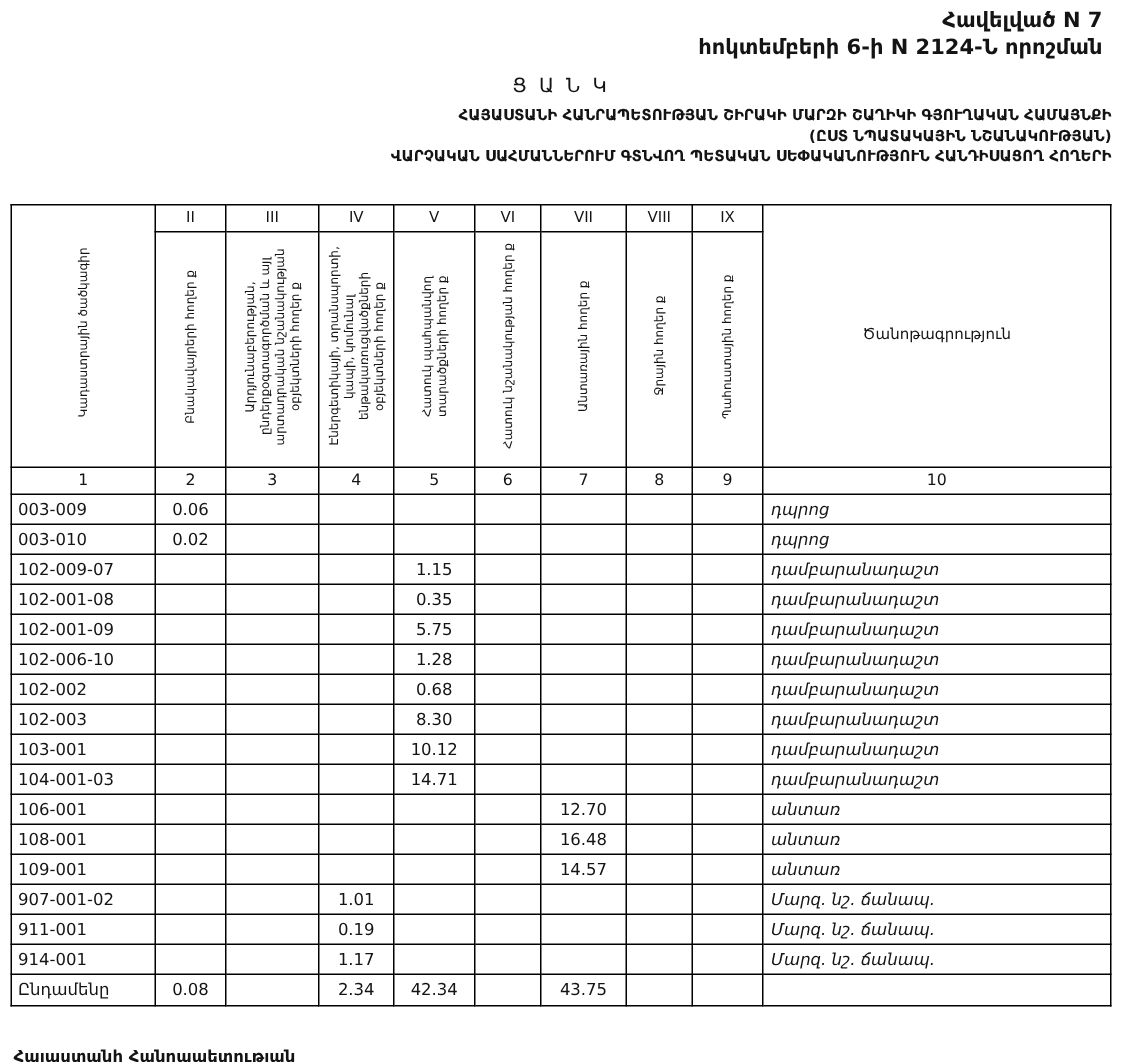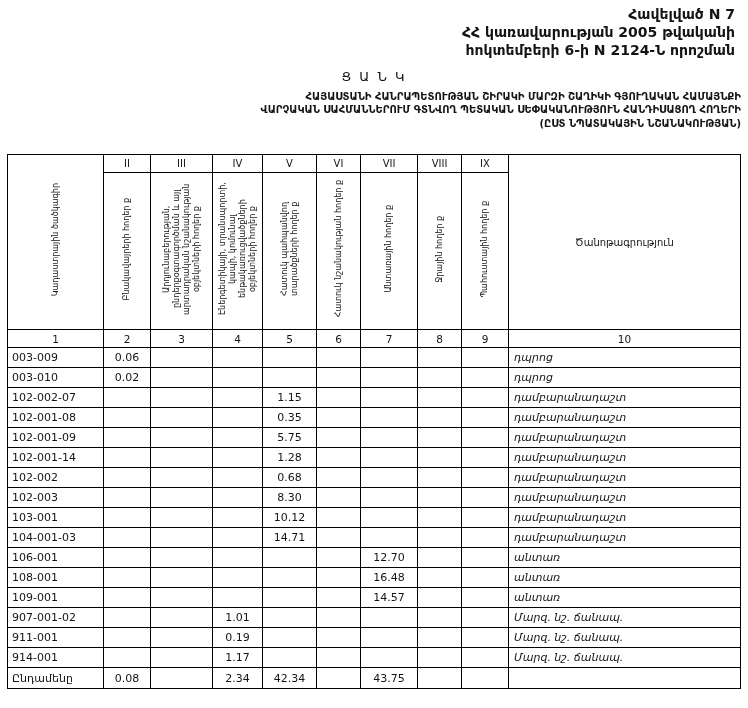--- a/index.html
+++ b/index.html
@@ -114,30 +114,29 @@
     line-height: 1.4;
   }
 </style>
 </head>
 <body>
 
 <div class="page">
 
   <div class="annex-block">
     <div>Հավելված N 7</div>
-    <div>ՀՀ կառավարության 2005 թվականի</div>
     <div>հոկտեմբերի 6-ի N 2124-Ն որոշման</div>
   </div>
 
   <div class="doc-type">Ց Ա Ն Կ</div>
 
   <div class="titles">
     <div>ՀԱՅԱՍՏԱՆԻ ՀԱՆՐԱՊԵՏՈՒԹՅԱՆ ՇԻՐԱԿԻ ՄԱՐԶԻ ՇԱՂԻԿԻ ԳՅՈՒՂԱԿԱՆ ՀԱՄԱՅՆՔԻ</div>
+    <div>(ԸՍՏ ՆՊԱՏԱԿԱՅԻՆ ՆՇԱՆԱԿՈՒԹՅԱՆ)</div>
     <div>ՎԱՐՉԱԿԱՆ ՍԱՀՄԱՆՆԵՐՈՒՄ ԳՏՆՎՈՂ ՊԵՏԱԿԱՆ ՍԵՓԱԿԱՆՈՒԹՅՈՒՆ ՀԱՆԴԻՍԱՑՈՂ ՀՈՂԵՐԻ</div>
-    <div>(ԸՍՏ ՆՊԱՏԱԿԱՅԻՆ ՆՇԱՆԱԿՈՒԹՅԱՆ)</div>
   </div>
 
   <table class="land-table">
     <colgroup>
       <col style="width:96px">
       <col style="width:47px">
       <col style="width:62px">
       <col style="width:50px">
       <col style="width:54px">
       <col style="width:44px">
@@ -201,21 +200,21 @@
           <td class="num"></td>
           <td class="num"></td>
           <td class="num"></td>
           <td class="num"></td>
           <td class="num"></td>
           <td class="num"></td>
           <td class="num"></td>
           <td class="note">դպրոց</td>
         </tr>
         <tr>
-          <td class="code">102-002-07</td>
+          <td class="code">102-009-07</td>
           <td class="num"></td>
           <td class="num"></td>
           <td class="num"></td>
           <td class="num">1.15</td>
           <td class="num"></td>
           <td class="num"></td>
           <td class="num"></td>
           <td class="num"></td>
           <td class="note">դամբարանադաշտ</td>
         </tr>
@@ -237,21 +236,21 @@
           <td class="num"></td>
           <td class="num"></td>
           <td class="num">5.75</td>
           <td class="num"></td>
           <td class="num"></td>
           <td class="num"></td>
           <td class="num"></td>
           <td class="note">դամբարանադաշտ</td>
         </tr>
         <tr>
-          <td class="code">102-001-14</td>
+          <td class="code">102-006-10</td>
           <td class="num"></td>
           <td class="num"></td>
           <td class="num"></td>
           <td class="num">1.28</td>
           <td class="num"></td>
           <td class="num"></td>
           <td class="num"></td>
           <td class="num"></td>
           <td class="note">դամբարանադաշտ</td>
         </tr>

